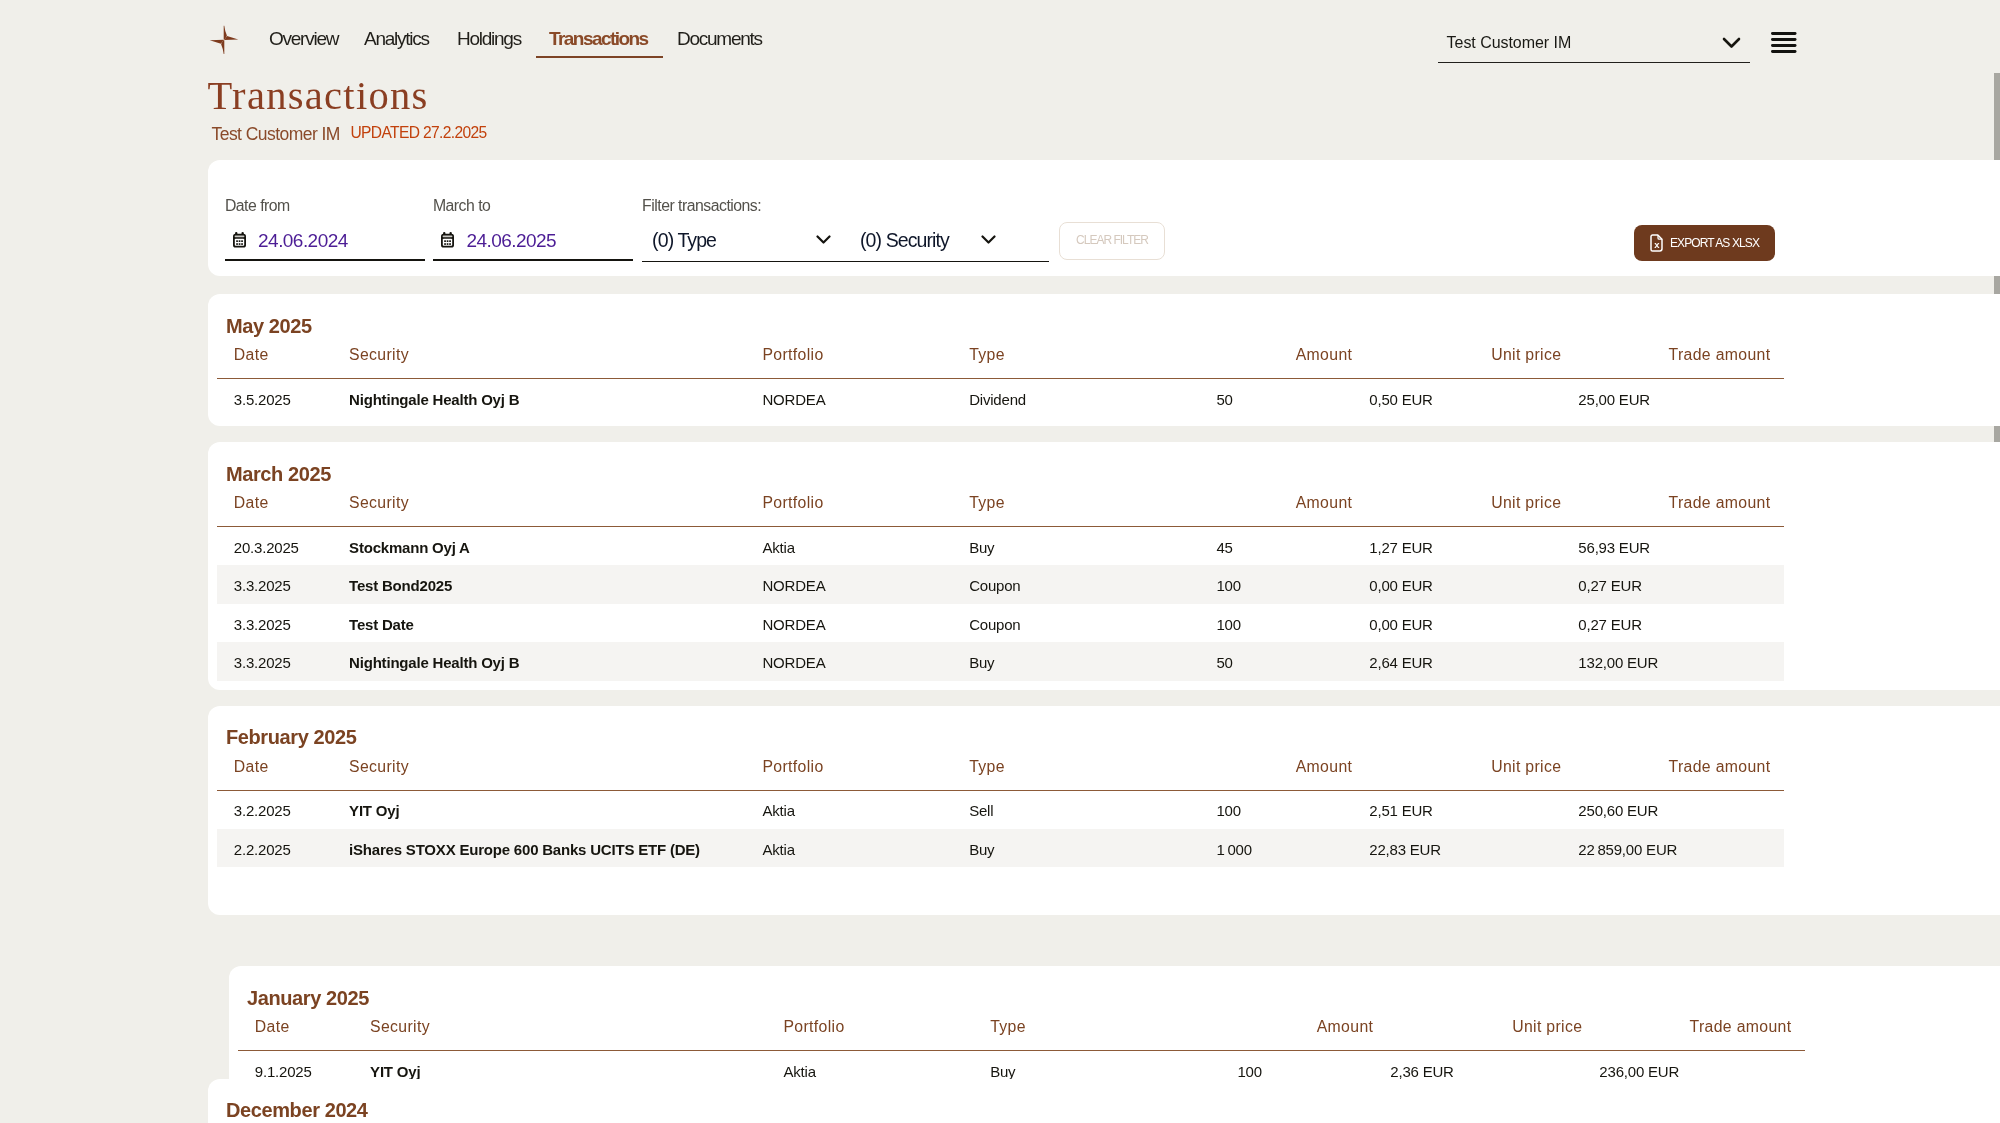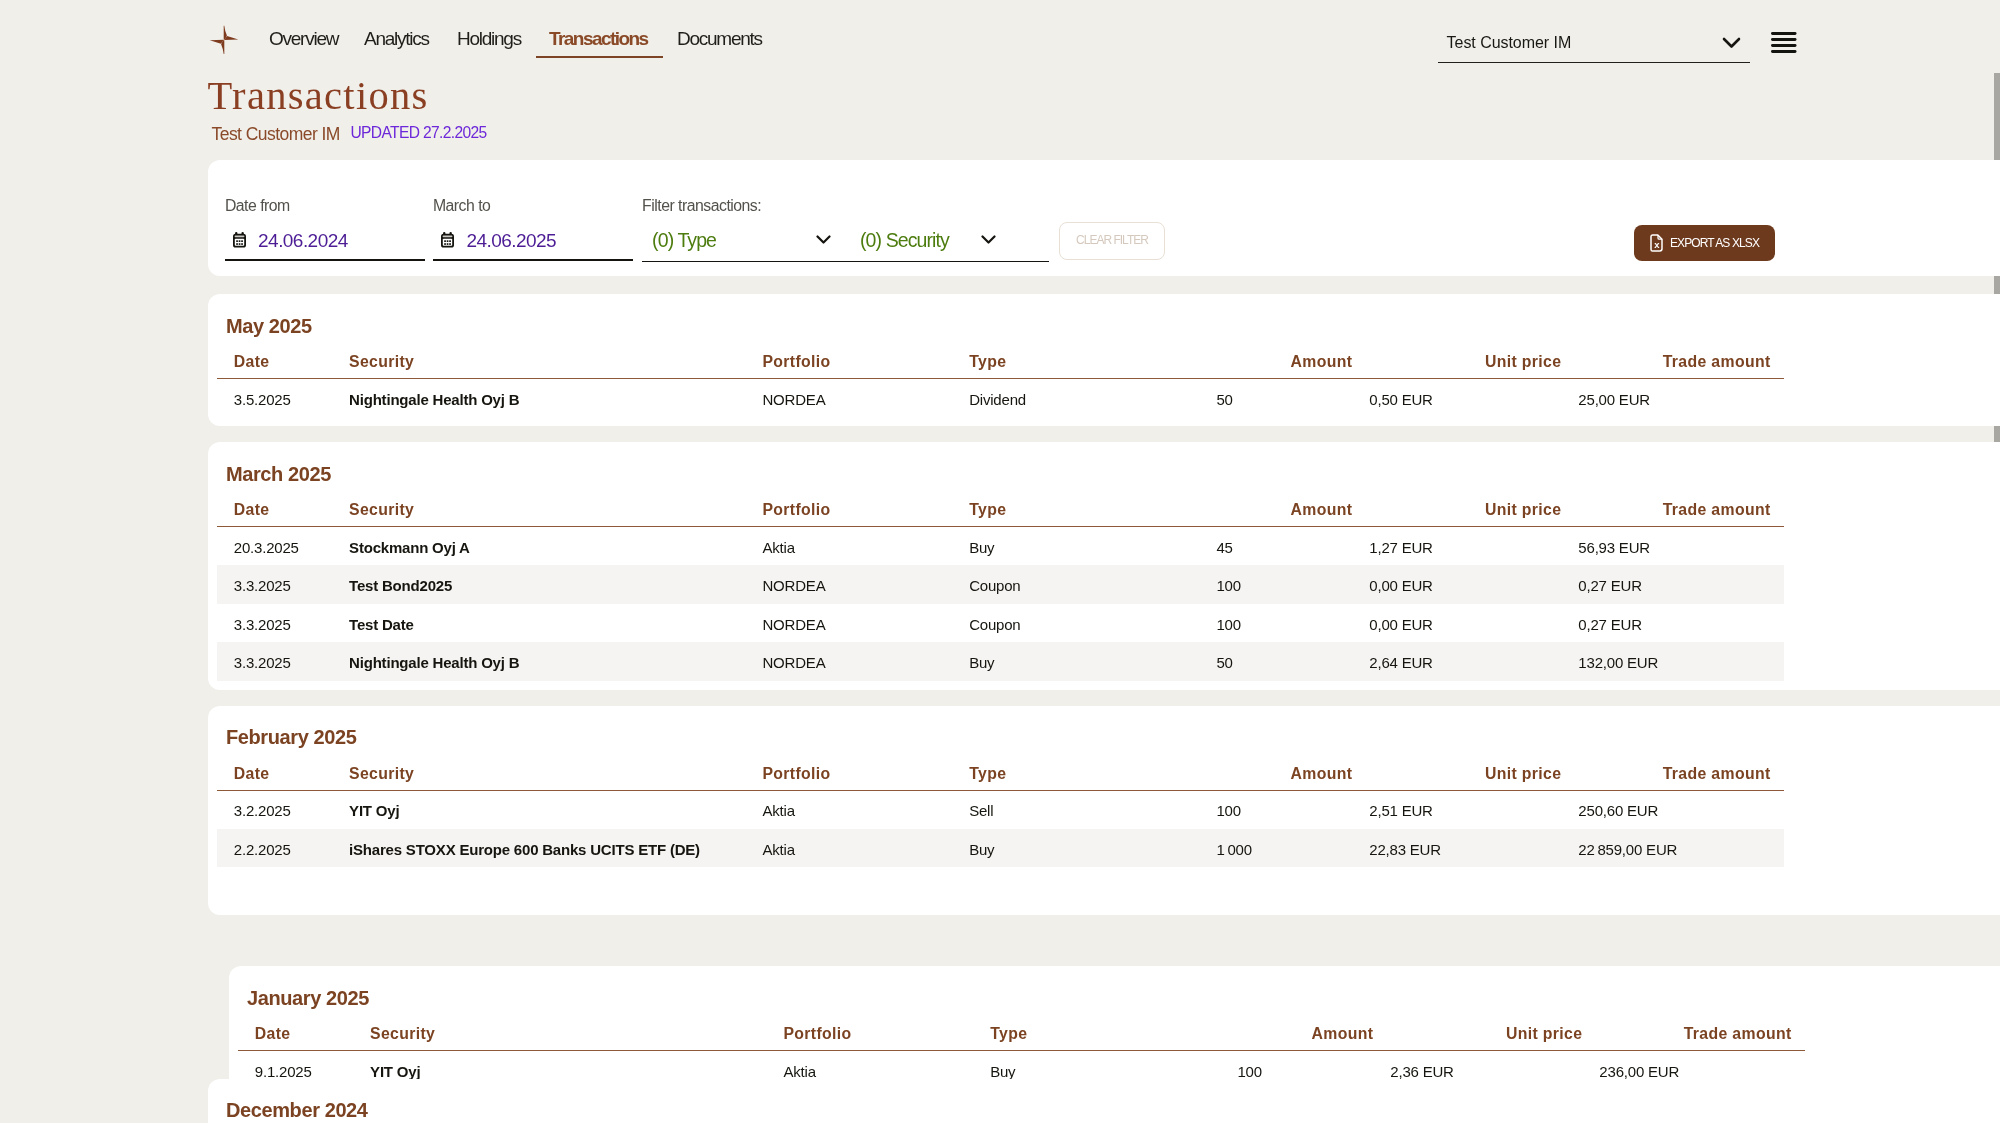--- a/index.html
+++ b/index.html
@@ -8,36 +8,36 @@
 .abs { position:absolute; }
 
 .nav-item { position:absolute; top:28.7px; font-size:19px; line-height:1; color:#211f1a; letter-spacing:-1.25px; }
 .nav-active { color:#8a4a28; font-weight:bold; letter-spacing:-1.55px; }
 .nav-underline { position:absolute; left:535.7px; top:55.5px; width:127.8px; height:2.6px; background:#7d4426; }
 .sel-top { position:absolute; left:1446.6px; top:34.6px; font-size:16px; line-height:1; color:#191914; letter-spacing:-0.05px; }
 .sel-top-line { position:absolute; left:1437.5px; top:61.7px; width:312.3px; height:1.6px; background:#21201c; }
 
 h1 { position:absolute; left:207.5px; top:76px; font-family:"Liberation Serif", serif; font-weight:normal; font-size:40.5px; line-height:1; color:#8a3e22; letter-spacing:1.3px; }
 .subt { position:absolute; left:211.5px; top:126px; font-size:17.5px; color:#8a4a2a; line-height:1; letter-spacing:-0.55px; }
-.updated { position:absolute; left:350.5px; top:125.4px; font-size:15.6px; color:#6d28d9; line-height:1; letter-spacing:-0.65px; }
+.updated { position:absolute; left:350.5px; top:125.4px; font-size:15.6px; color:#c2410c; line-height:1; letter-spacing:-0.65px; }
 
 .scrollthumb { position:absolute; left:1994.4px; top:73px; width:5.6px; height:590px; background:#a8a7a1; }
 
 .card { position:absolute; left:208px; width:1832px; background:#ffffff; border-radius:12px; overflow:hidden; }
 
 .flabel { position:absolute; font-size:15.8px; color:#53514b; line-height:1; letter-spacing:-0.5px; }
 .fline { position:absolute; height:1.6px; background:#15140f; }
 .dtext { position:absolute; font-size:19px; letter-spacing:-0.55px; color:#4c1d95; line-height:1; top:70.9px; }
-.stext { position:absolute; font-size:19.5px; letter-spacing:-0.9px; color:#4d7c0f; line-height:1; top:70.7px; }
+.stext { position:absolute; font-size:19.5px; letter-spacing:-0.9px; color:#0f172a; line-height:1; top:70.7px; }
 .clearbtn { position:absolute; left:851px; top:62.1px; width:106px; height:37.2px; border:1.5px solid #e8dfd5; border-radius:8px; color:#d5c9be; font-size:12px; letter-spacing:-1px; text-align:center; line-height:34px; }
 .exportbtn { position:absolute; left:1426px; top:64.7px; width:141px; height:36px; border-radius:8px; background:#6e3a1e; color:#fff; font-size:12px; letter-spacing:-0.9px; display:flex; align-items:center; justify-content:center; gap:7px; }
 
 .card h2 { margin:0; padding:21.9px 0 0 18px; font-size:20px; line-height:20px; font-weight:bold; color:#7b4322; letter-spacing:-0.4px; }
 table { border-collapse:collapse; table-layout:fixed; margin:0 8.5px; width:1567px; }
-th { font-size:15.8px; font-weight:bold; color:#7b4322; text-align:left; vertical-align:bottom; padding:0 0 7px 0; height:42.9px; letter-spacing:0.35px; }
+th { font-size:15.8px; font-weight:normal; color:#7b4322; text-align:left; vertical-align:bottom; padding:0 0 14px 0; height:42.9px; letter-spacing:0.35px; }
 th:first-child, td:first-child { padding-left:17.3px; }
 td.r { padding-right:17px; }
 th.r { text-align:right; padding-right:17px; }
 th.r:last-child { padding-right:13px; }
 thead tr { border-bottom:1px solid #8c5a38; }
 td { font-size:15px; color:#16150f; padding:2px 0 0 0; height:38.5px; vertical-align:middle; letter-spacing:-0.2px; }
 td.sec { font-weight:bold; }
 tbody tr:nth-child(even) { background:#f5f4f2; }
 </style>
 </head>

